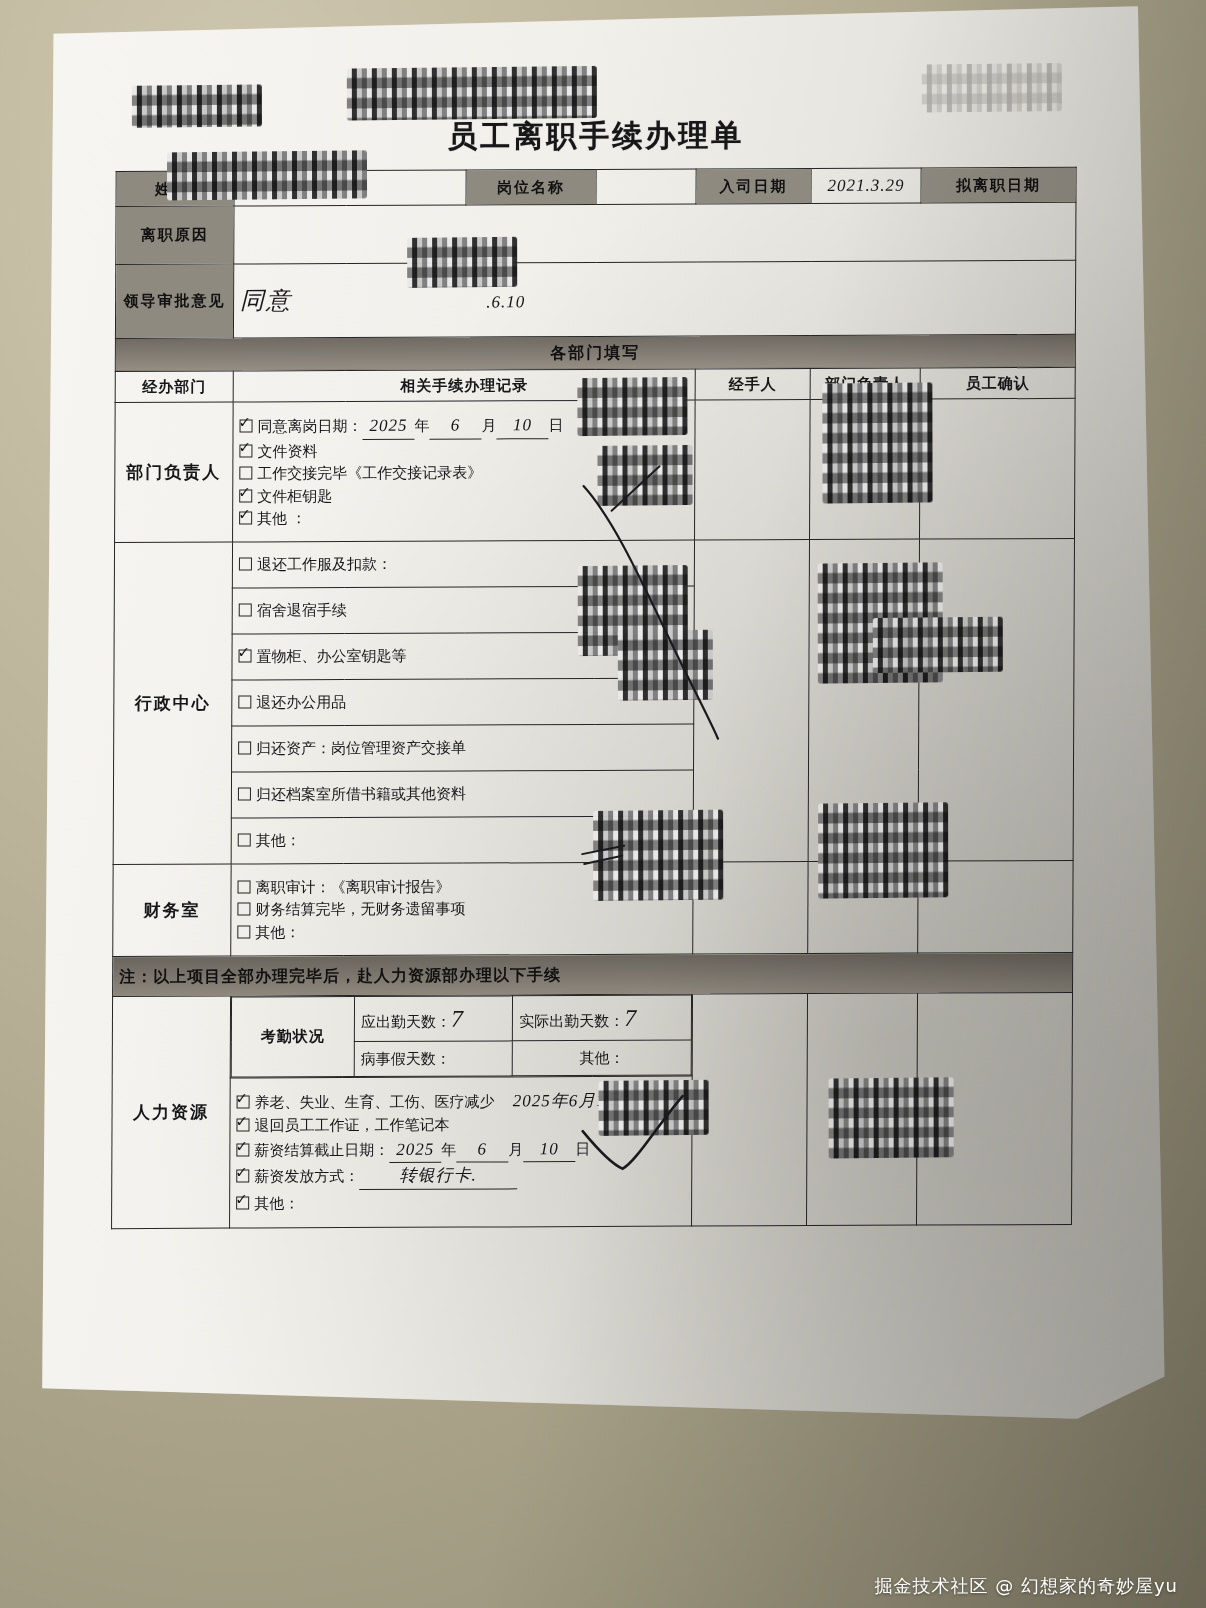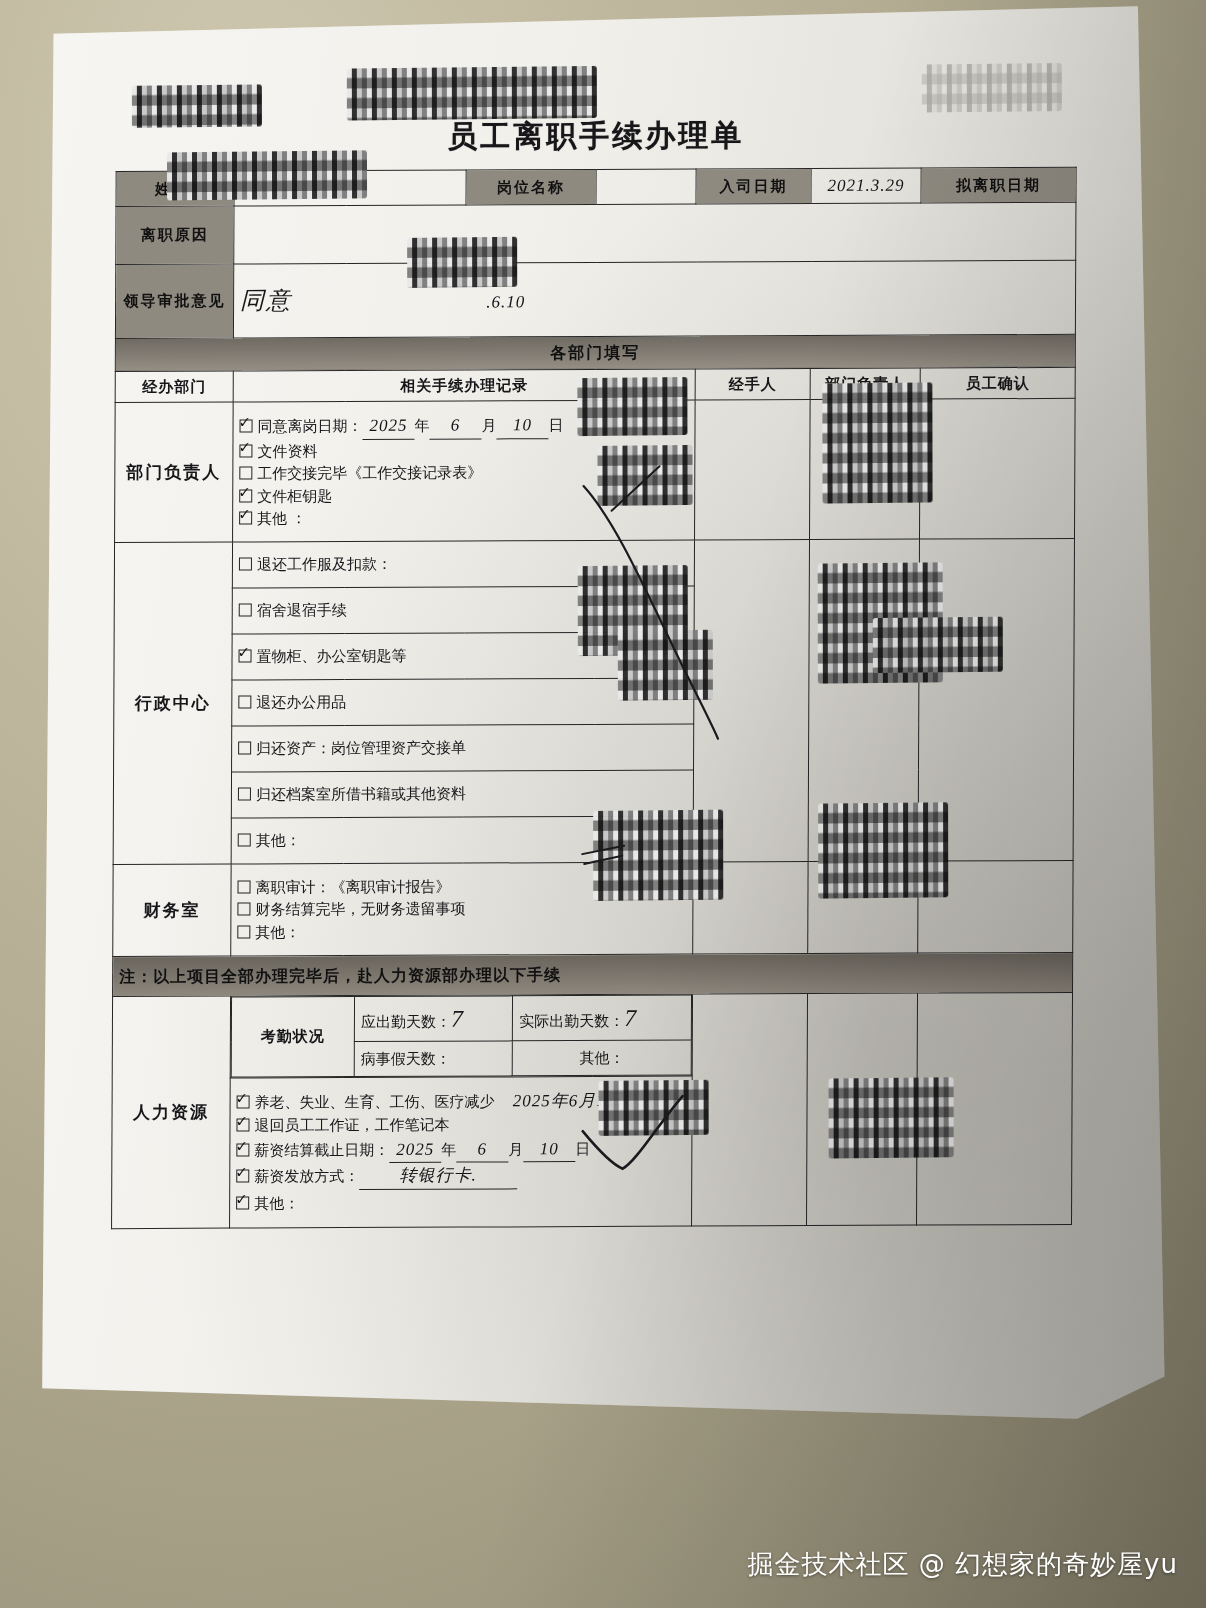--- a/index.html
+++ b/index.html
@@ -215,23 +215,23 @@
   
   .ink {
     position: absolute;
     pointer-events: none;
   }
 
   
   #watermark {
     position: absolute;
     right: 28px;
-    bottom: 26px;
+    bottom: 10px;
     color: #ffffff;
-    font-size: 26px;
+    font-size: 18px;
     letter-spacing: 1px;
     text-shadow: 0 1px 3px rgba(0,0,0,0.45);
     font-family: "DejaVu Sans", "Liberation Sans", sans-serif;
     margin-left: 44px;
   }
 </style>
 </head>
 <body>
 
 <div id="desk"></div>

